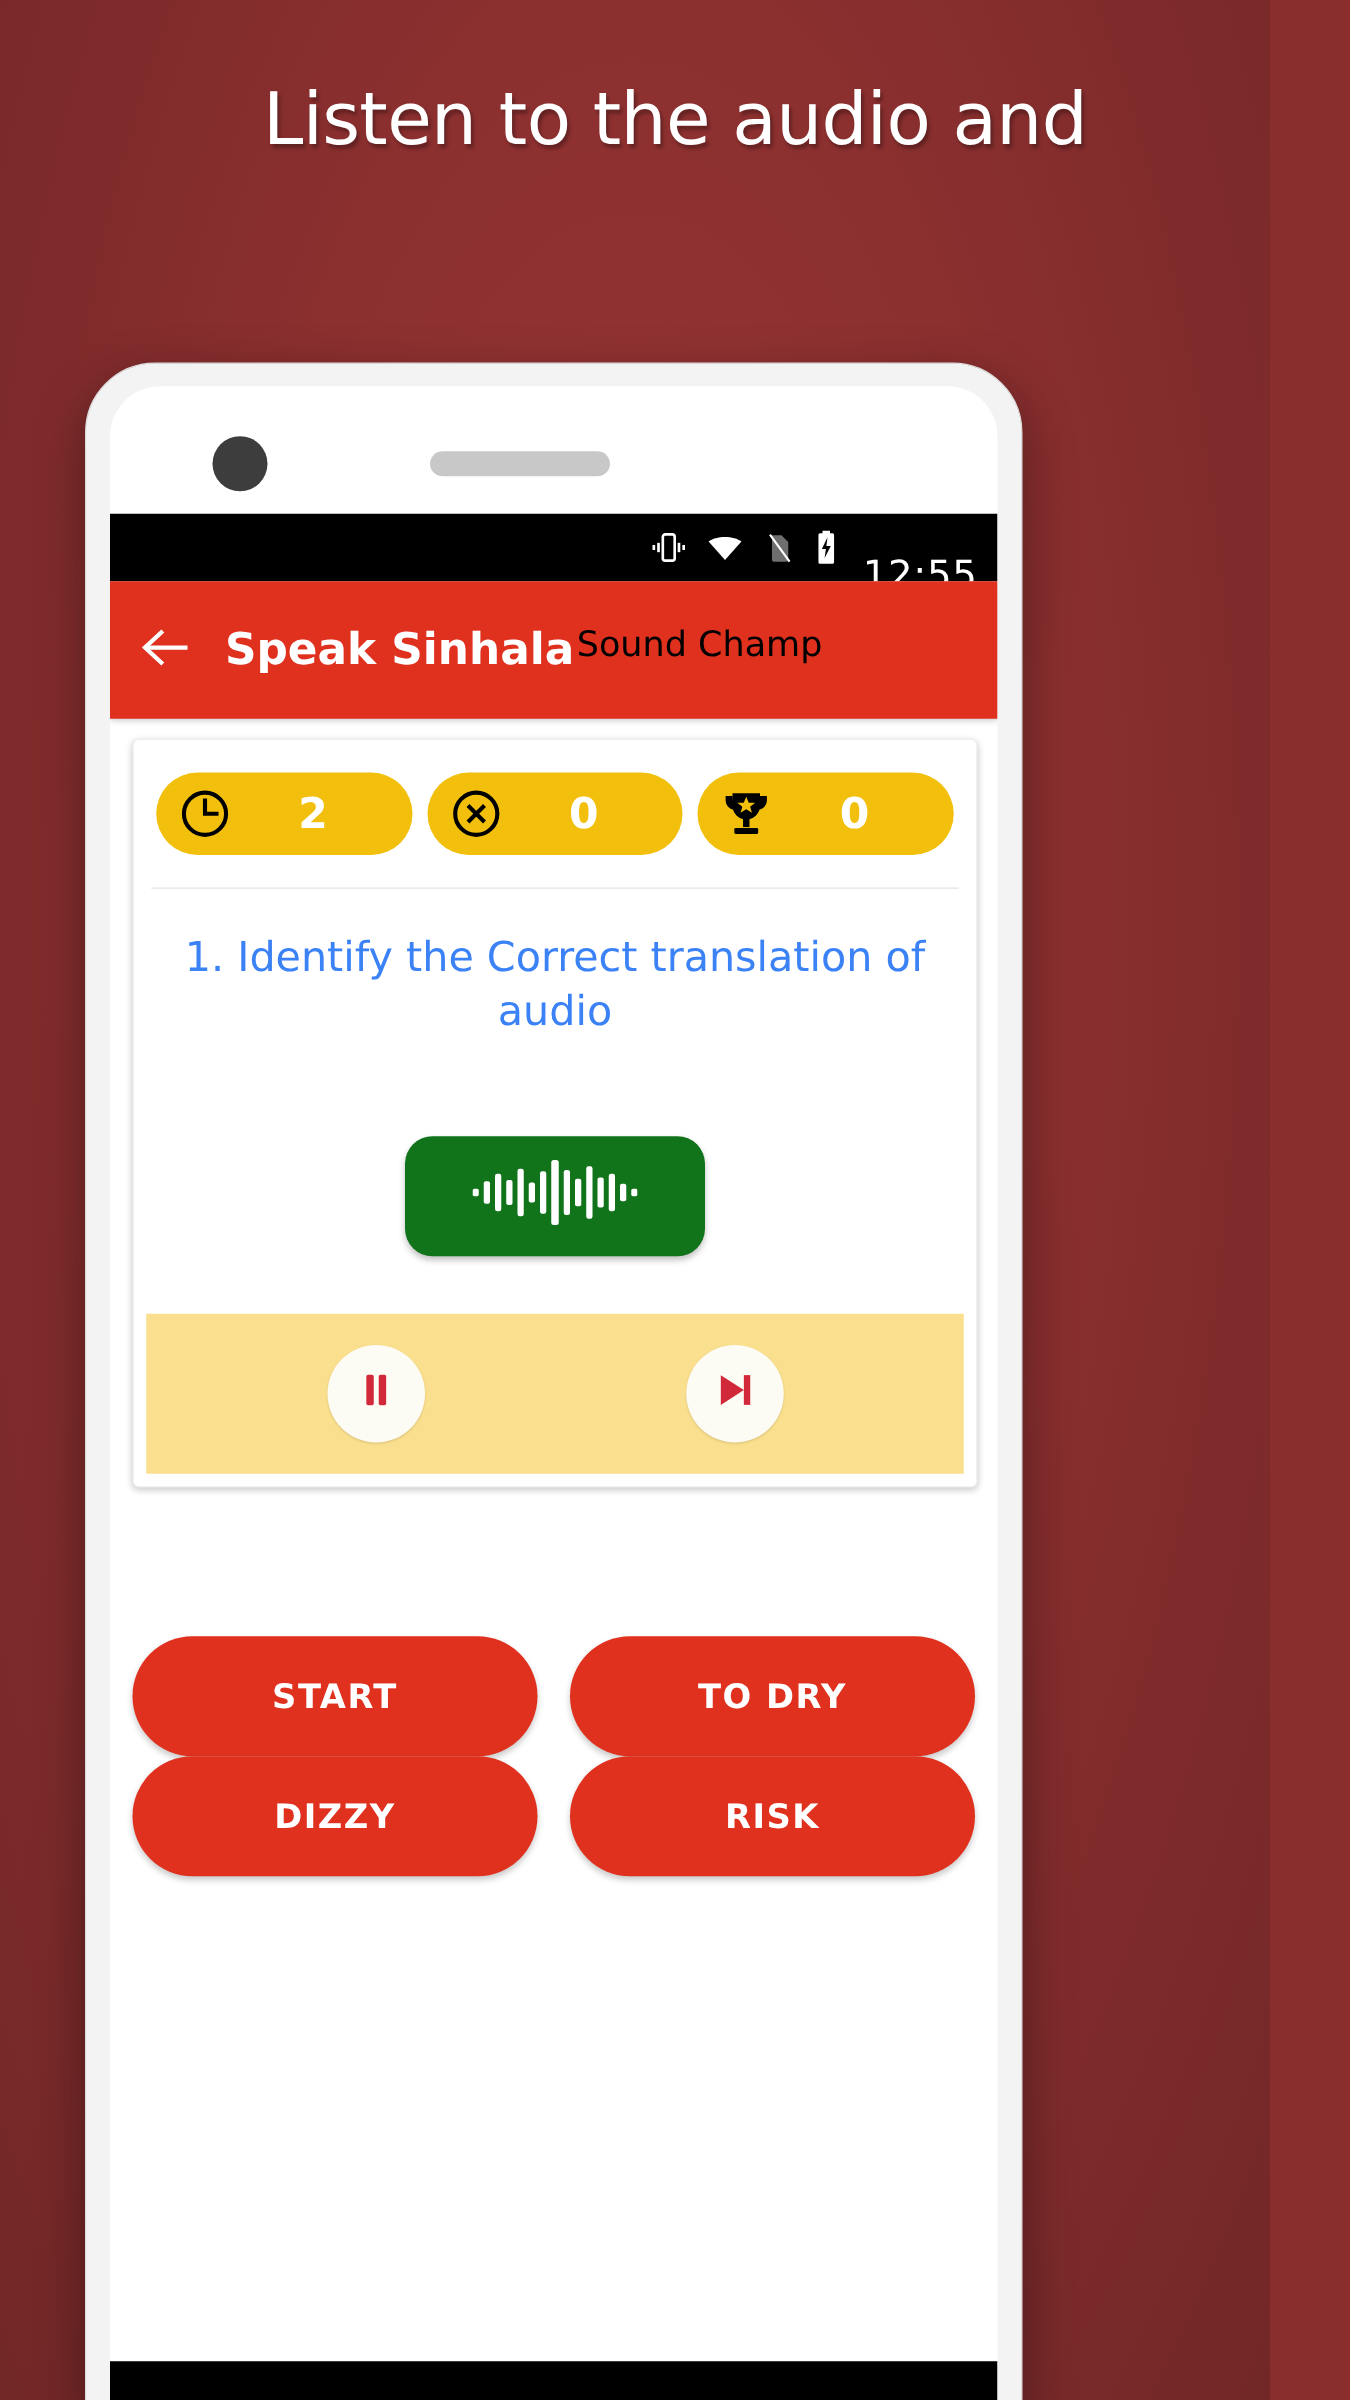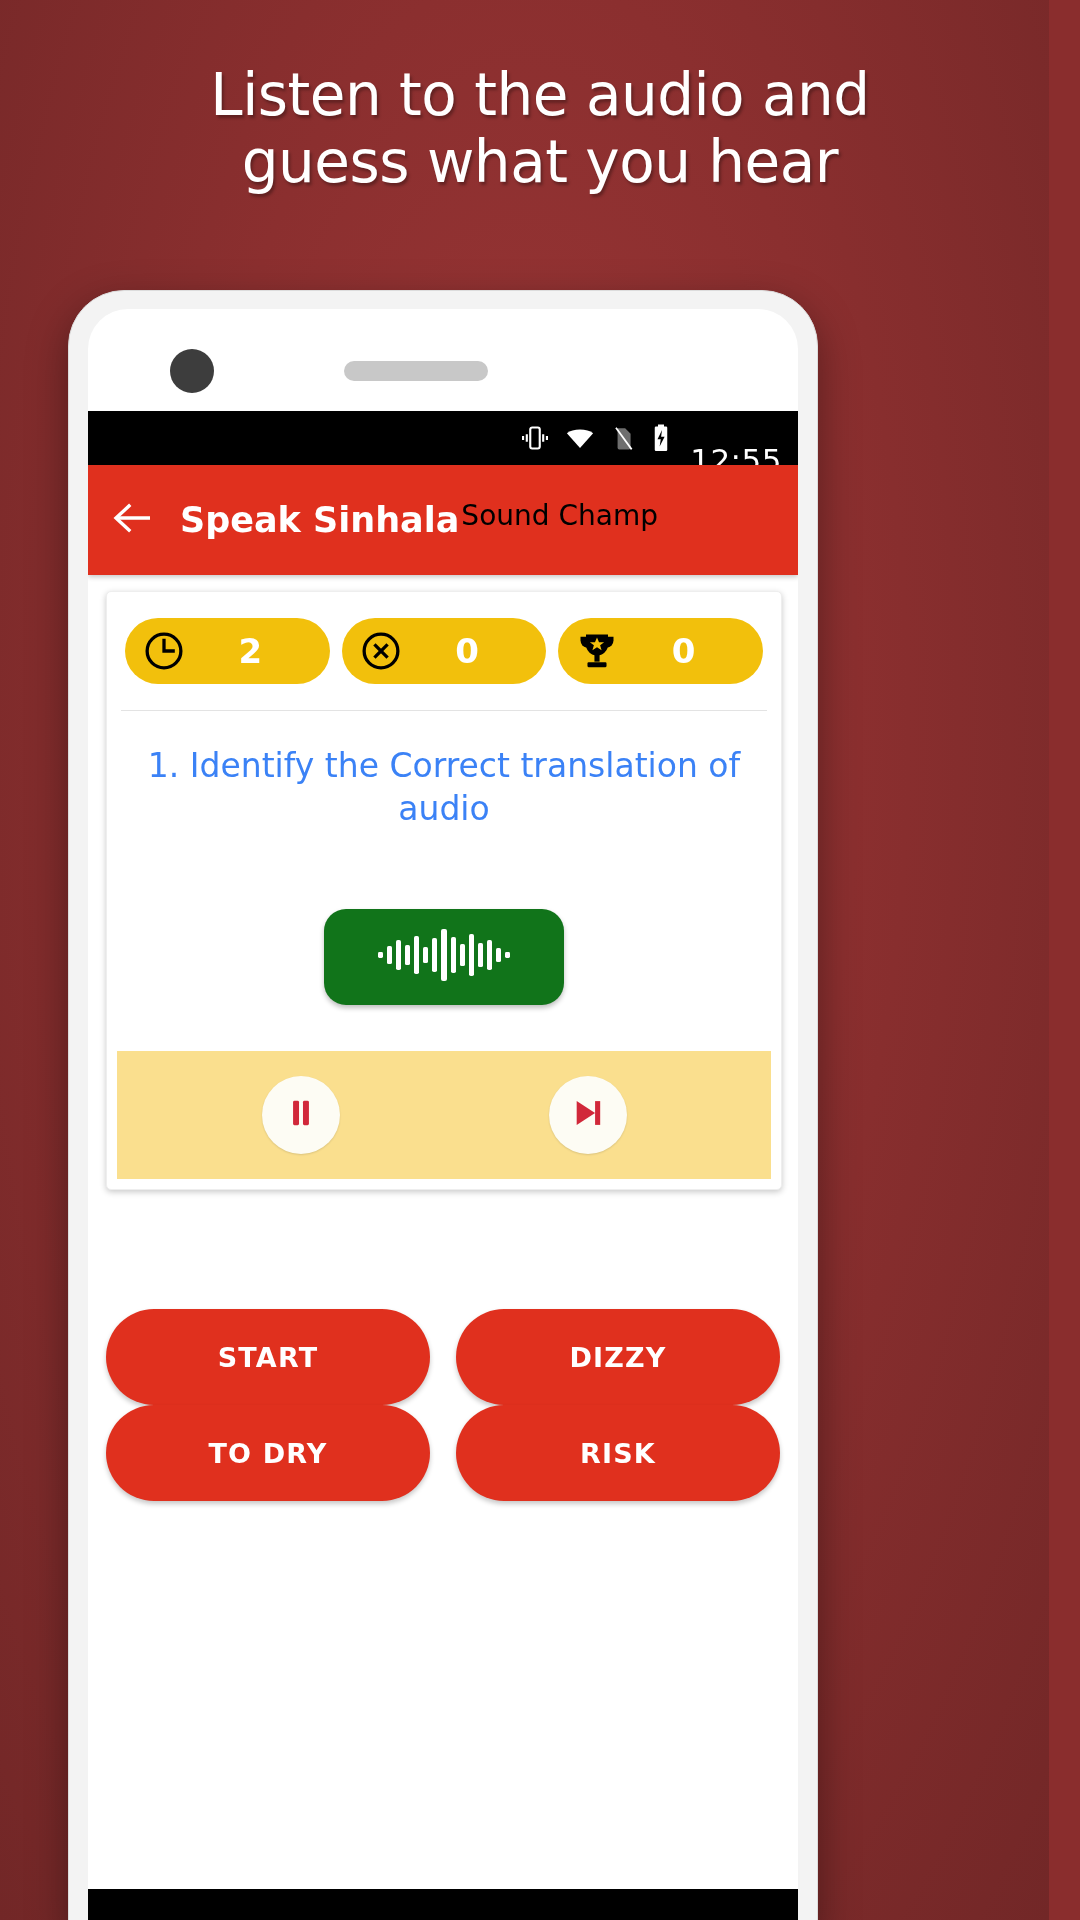--- a/index.html
+++ b/index.html
@@ -5,21 +5,20 @@
 <style>
   html,body{margin:0;padding:0;}
   body{
     width:1080px;height:1920px;overflow:hidden;
     font-family:"Liberation Sans", sans-serif;
     background:#8a2d2d;
   }
   .screen{
     position:relative;width:1016px;height:1920px;
     background:radial-gradient(ellipse at 50% 38%, #9b3636 0%, #8b2f2f 45%, #722727 100%);
-    padding-left:33px;
   }
 
   
   .promo{
     position:absolute;top:62px;left:0;width:1080px;
     text-align:center;color:#ffffff;
     font-size:58px;line-height:1.15;font-weight:400;
     letter-spacing:-0.5px;
     text-shadow:2px 3px 3px rgba(0,0,0,0.30);
     font-family:"DejaVu Sans", sans-serif;
@@ -152,21 +151,20 @@
     position:absolute;left:0;bottom:0;width:710px;height:42px;background:#000000;
   }
 </style>
 </head>
 <body>
 
 <div class="screen">
 
   <div class="promo">
     <span>Listen to the audio and</span>
-    <span>guess what you hear</span>
   </div>
 
   <div class="phone">
     <div class="phone-inner">
 
       <div class="notch-cam"></div>
       <div class="notch-speaker"></div>
 
       <div class="statusbar">
         <span class="sb-icon">
@@ -300,22 +298,22 @@
                 <rect x="17" y="3.6" width="3.6" height="16.8" fill="#d1283a"></rect>
               </svg>
             </span>
           </div>
         </div>
 
       </div>
 
       <div class="answers">
         <div class="answer-btn">START</div>
+        <div class="answer-btn">TO DRY</div>
         <div class="answer-btn">DIZZY</div>
-        <div class="answer-btn">TO DRY</div>
         <div class="answer-btn">RISK</div>
       </div>
 
       <div class="navbar"></div>
 
     </div>
   </div>
 </div>
 
 </body></html>

